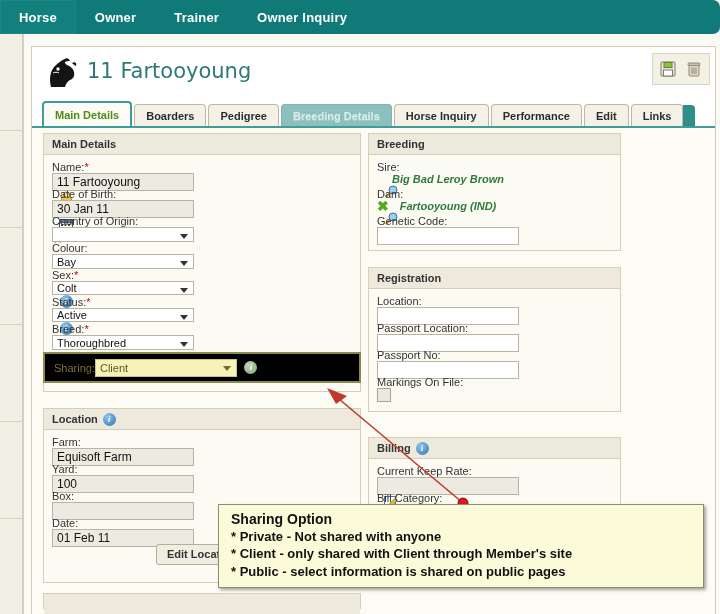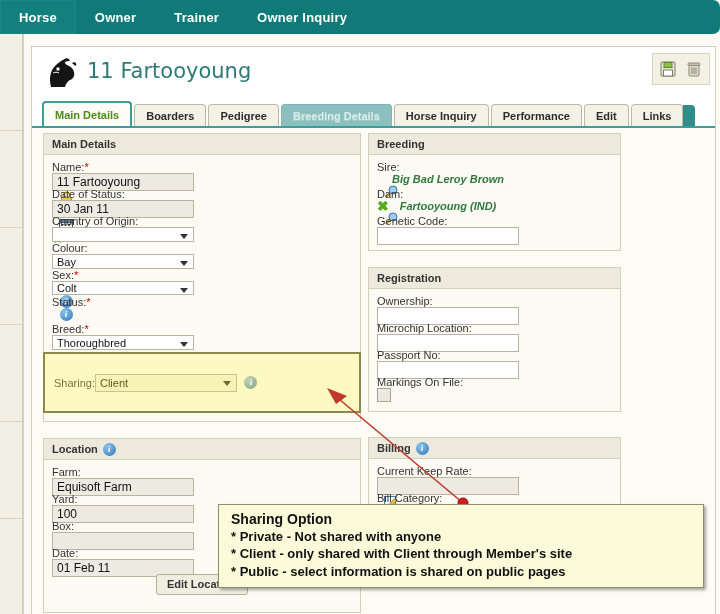--- a/index.html
+++ b/index.html
@@ -117,22 +117,22 @@
   }
   .green-x{color:#55aa22;font-size:14px;font-weight:bold;cursor:pointer;line-height:1;}
   .chk{width:12px;height:12px;border:1px solid #a9a28d;background:#ebe9e0;cursor:pointer;}
   .btn{
     display:inline-block;height:19px;line-height:19px;padding:0 10px;
     background:#f0ede1;border:1px solid #b5ae99;border-radius:3px;
     font-size:11px;font-weight:bold;color:#333;cursor:pointer;
   }
   
   .sharing-row{
-    background:#fef9c3;border:2px solid #8b8a4a;margin:2px -9px 0 -9px;
-    padding:18px 9px;height:21px;display:flex;align-items:center;
+    background:#000000;border:2px solid #8b8a4a;margin:2px -9px 0 -9px;
+    padding:3px 9px;height:21px;display:flex;align-items:center;
   }
   .sharing-row .lbl{color:#7a7436;}
   .sharing-row .sel{background:#f7f3b6;border-color:#c9c48a;color:#5f5a28;}
   .sharing-row .sel .caret{border-top-color:#6e6a34;}
   
   .annot{position:absolute;left:0;top:0;width:720px;height:614px;pointer-events:none;}
   .tooltip{
     position:absolute;left:218px;top:504px;width:486px;
     background:#fbfbd9;border:1px solid #8d8d6e;
     box-shadow:2px 2px 3px rgba(0,0,0,.35);
@@ -228,21 +228,21 @@
               <input class="txt" value="11 Fartooyoung" style="">
               <span class="icon-slot">
                 <svg width="13" height="14" viewBox="0 0 13 14">
                     <path d="M3.5 6V4.2a3 3 0 016 0V6" stroke="#c79a15" stroke-width="1.6" fill="none"></path>
                     <rect x="1.5" y="6" width="10" height="7" rx="1.2" fill="#f0c64a" stroke="#b8900f"></rect>
                   </svg>
               </span>
             </div>
 
             <div class="row">
-              <div class="lbl">Date of Status:</div>
+              <div class="lbl">Date of Birth:</div>
               <input class="txt" value="30 Jan 11" style="">
               <span class="icon-slot">
                 <svg width="14" height="13" viewBox="0 0 14 13">
                     <rect x="0.5" y="1.5" width="13" height="11" fill="#fff" stroke="#4a4a4a"></rect>
                     <rect x="0.5" y="1.5" width="13" height="3.2" fill="#5a7fae" stroke="#4a4a4a"></rect>
                     <g fill="#4a4a4a">
                       <rect x="2" y="6" width="2" height="2"></rect>
                       <rect x="5.5" y="6" width="2" height="2"></rect>
                       <rect x="9" y="6" width="2" height="2"></rect>
                       <rect x="2" y="9" width="2" height="2"></rect>
@@ -276,20 +276,24 @@
                   <i class="caret"></i>
                 </div>
               <span class="icon-slot">
                   <i class="info-i">i</i>
                 </span>
             </div>
 
 
             <div class="row">
               <div class="lbl"><span>Status:</span><span class="req">*</span></div>
+              <div class="sel">
+                  <span>Active</span>
+                  <i class="caret"></i>
+                </div>
               <span class="icon-slot">
                   <i class="info-i">i</i>
                 </span>
             </div>
 
             <div class="row">
               <div class="lbl"><span>Breed:</span><span class="req">*</span></div>
               <div class="sel">
                   <span>Thoroughbred</span>
                   <i class="caret"></i>
@@ -375,25 +379,25 @@
               <div class="lbl">Genetic Code:</div>
               <input class="txt white" value="" style="">
             </div>
           </div>
         </div>
 
         <div class="panel" style="margin-top:16px;">
           <div class="panel-head">Registration</div>
           <div class="panel-body">
             <div class="row">
-              <div class="lbl">Ownership:</div>
+              <div class="lbl">Location:</div>
               <input class="txt white" value="" style="">
             </div>
             <div class="row">
-              <div class="lbl">Microchip Location:</div>
+              <div class="lbl">Passport Location:</div>
               <input class="txt white" value="" style="">
             </div>
             <div class="row">
               <div class="lbl">Passport No:</div>
               <input class="txt white" value="" style="">
             </div>
             <div class="row">
               <div class="lbl">Markings On File:</div>
               <span class="chk"></span>
             </div>

